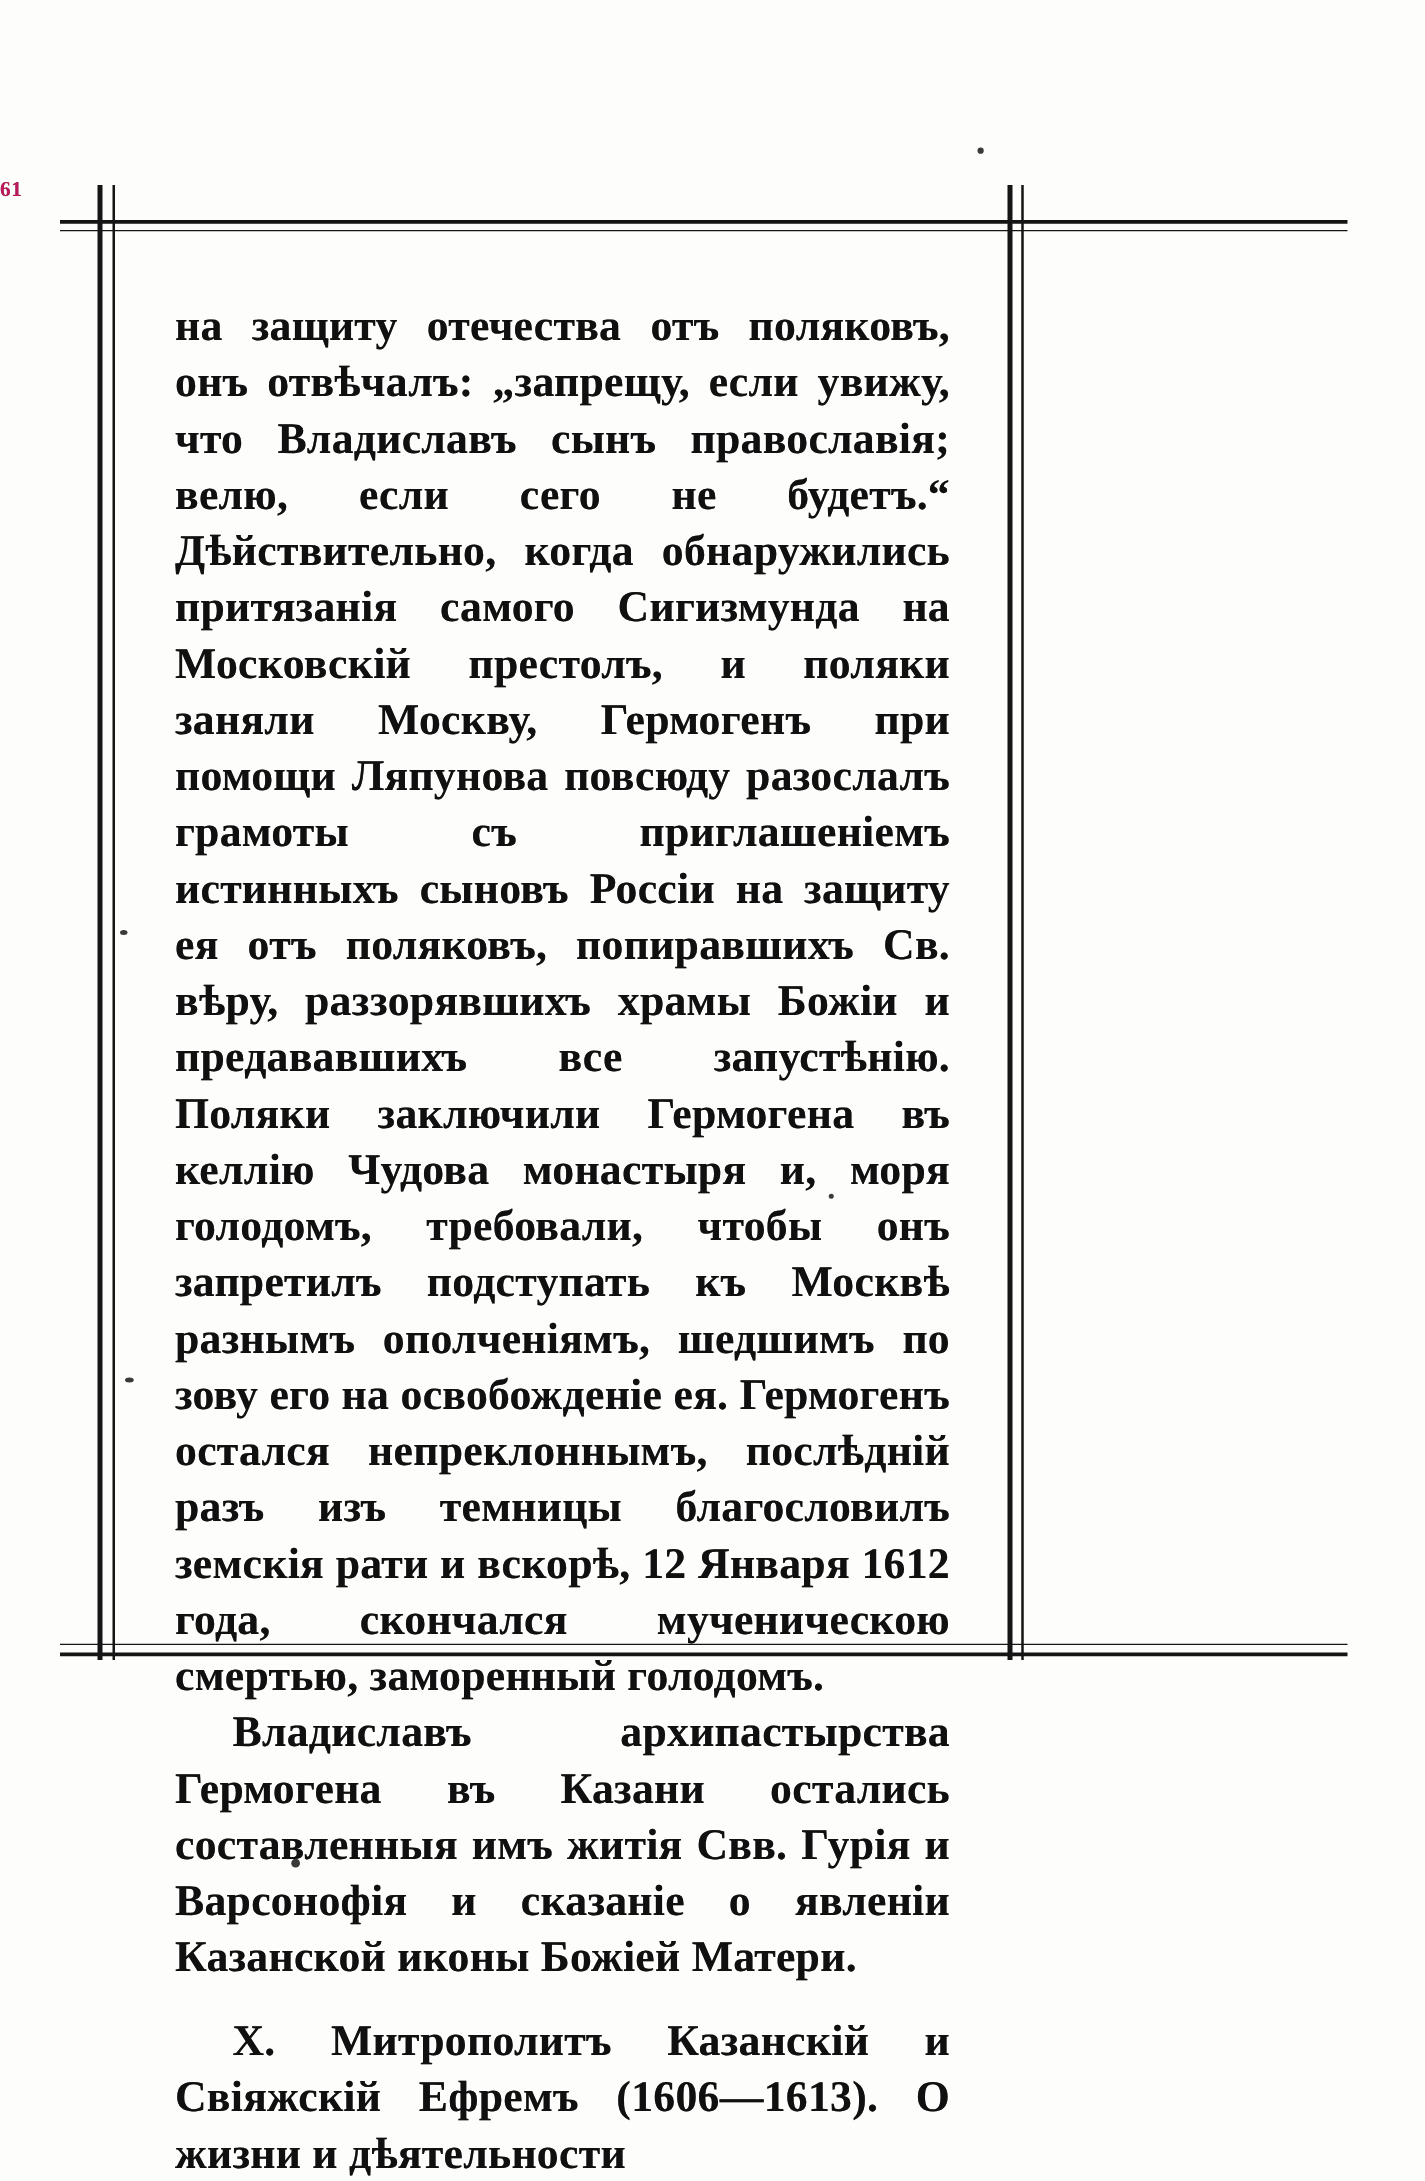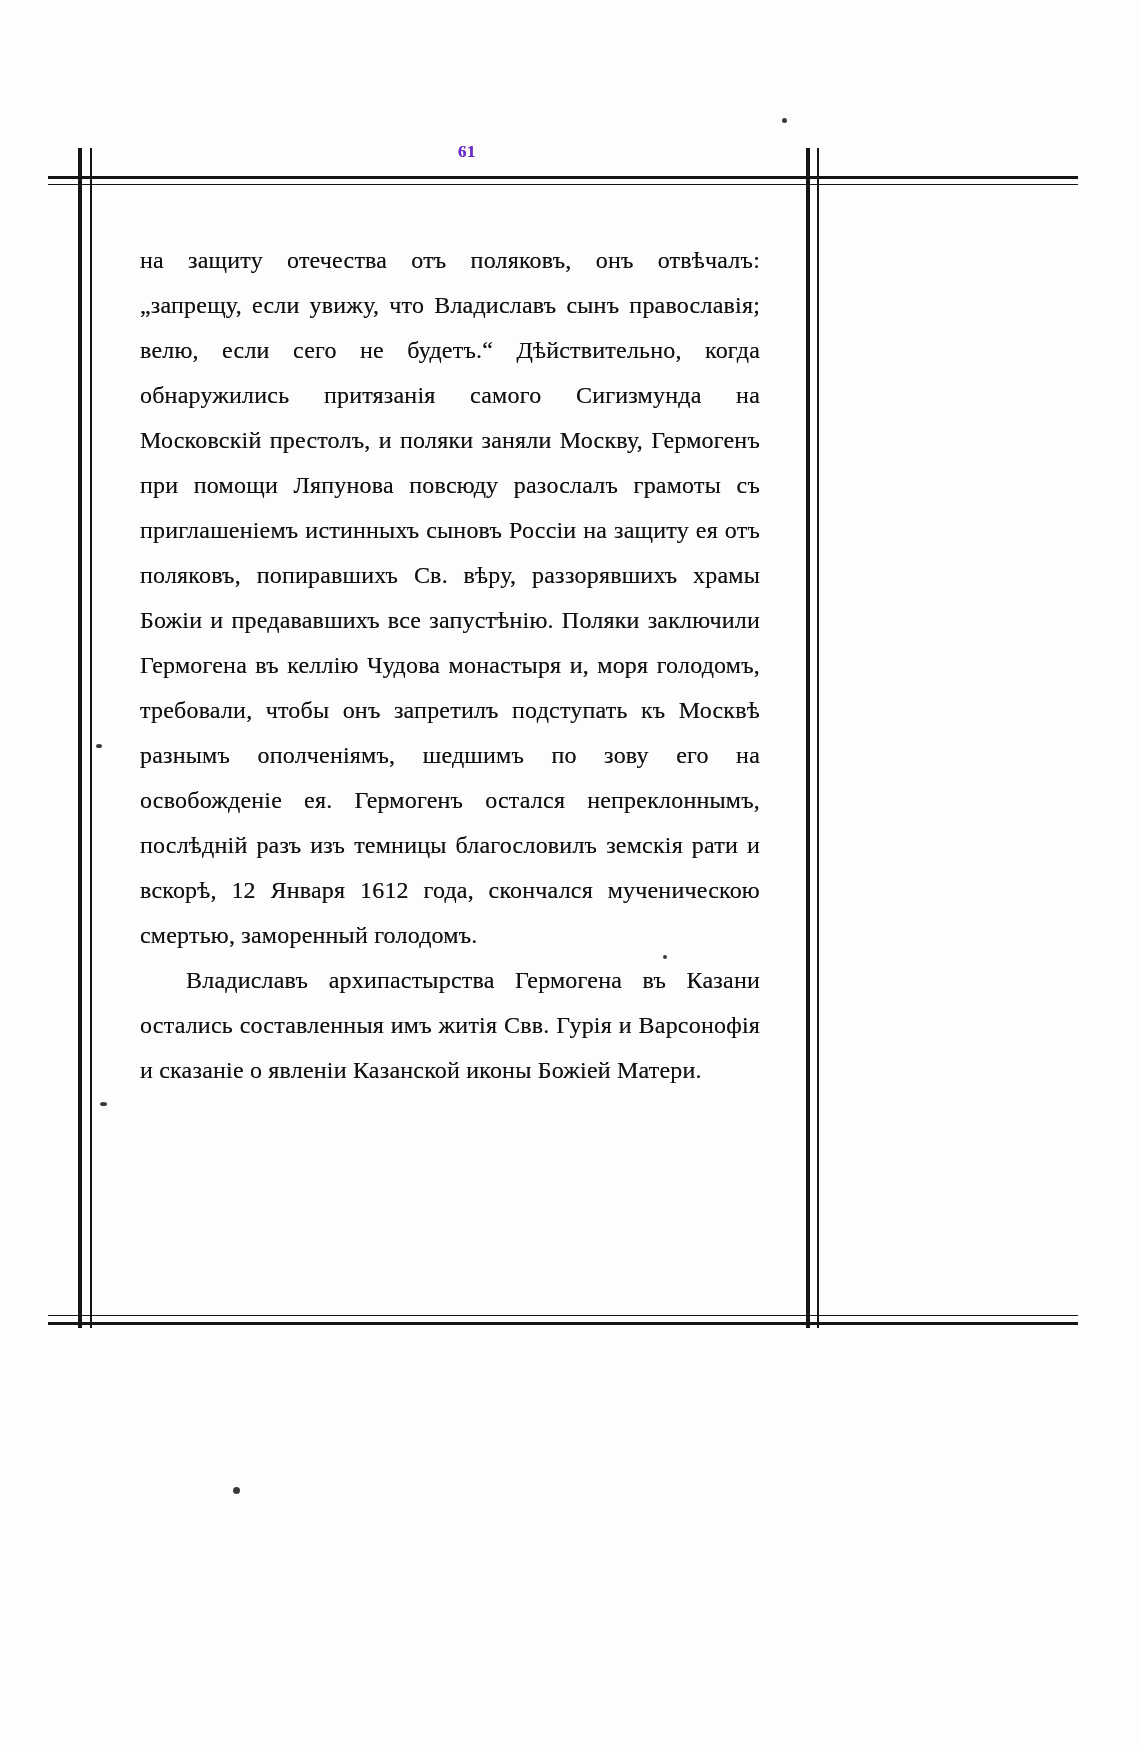--- a/index.html
+++ b/index.html
@@ -72,44 +72,43 @@
     left: 48px; top: 1322px;
     width: 1030px; height: 3px;
     background: #151515;
   }
 
   
   .page-number {
     position: absolute;
     left: 0; top: 142px;
     width: 934px;
-    text-align: center;
     font-family: "Liberation Serif", serif;
     font-size: 17px;
     font-weight: 700;
     letter-spacing: 0.5px;
-    color: #6d28d9;
+    color: #be185d;
   }
 
   
   .text-column {
     position: absolute;
     left: 140px;
     top: 238px;
     width: 620px;
   }
 
   .para {
     margin: 0 0 0 0;
     font-family: "Liberation Serif", serif;
-    font-size: 24px;
+    font-size: 35px;
     line-height: 45px;
     text-align: justify;
     text-justify: inter-word;
-    font-weight: 400;
+    font-weight: 700;
     letter-spacing: 0.2px;
     color: #101010;
     -webkit-font-smoothing: none;
   }
   .para .indent { display: inline-block; width: 46px; }
 
   .para-1 { }
   .para-2 { margin-top: 0px; }
   .para-3 { margin-top: 22px; }
 
@@ -142,19 +141,20 @@
 <div class="frame-top-thick"></div>
 <div class="frame-top-thin"></div>
 <div class="frame-bottom-thin"></div>
 <div class="frame-bottom-thick"></div>
 
 <div class="page-number">61</div>
 
 <div class="text-column">
   <p class="para para-1">на защиту отечества отъ поляковъ, онъ отвѣчалъ: „запрещу, если увижу, что Владиславъ сынъ православія; велю, если сего не будетъ.“ Дѣйствительно, когда обнаружились притязанія самого Сигизмунда на Московскій престолъ, и поляки заняли Москву, Гермогенъ при помощи Ляпунова повсюду разослалъ грамоты съ приглашеніемъ истинныхъ сыновъ Россіи на защиту ея отъ поляковъ, попиравшихъ Св. вѣру, раззорявшихъ храмы Божіи и предававшихъ все запустѣнію. Поляки заключили Гермогена въ келлію Чудова монастыря и, моря голодомъ, требовали, чтобы онъ запретилъ подступать къ Москвѣ разнымъ ополченіямъ, шедшимъ по зову его на освобожденіе ея. Гермогенъ остался непреклоннымъ, послѣдній разъ изъ темницы благословилъ земскія рати и вскорѣ, 12 Января 1612 года, скончался мученическою смертью, заморенный голодомъ.</p>
   <p class="para para-2"><span class="indent"></span><span>Владиславъ архипастырства Гермогена въ Казани остались составленныя имъ житія Свв. Гурія и Варсонофія и сказаніе о явленіи Казанской иконы Божіей Матери.</span></p>
+  <p class="para para-3"><span class="indent"></span><span>X. Митрополитъ Казанскій и Свіяжскій Ефремъ (1606—1613). О жизни и дѣятельности</span></p>
 </div>
 
 <div class="mark mark-1"></div>
 <div class="mark mark-2"></div>
 <div class="mark mark-3"></div>
 <div class="mark mark-4"></div>
 <div class="mark mark-5"></div>
 
 </body></html>

